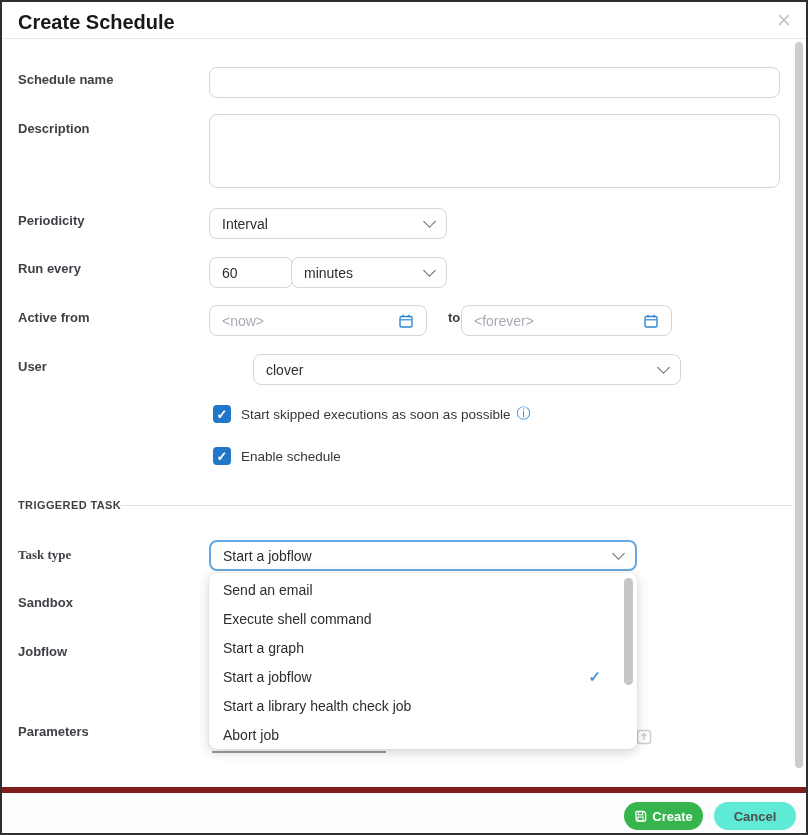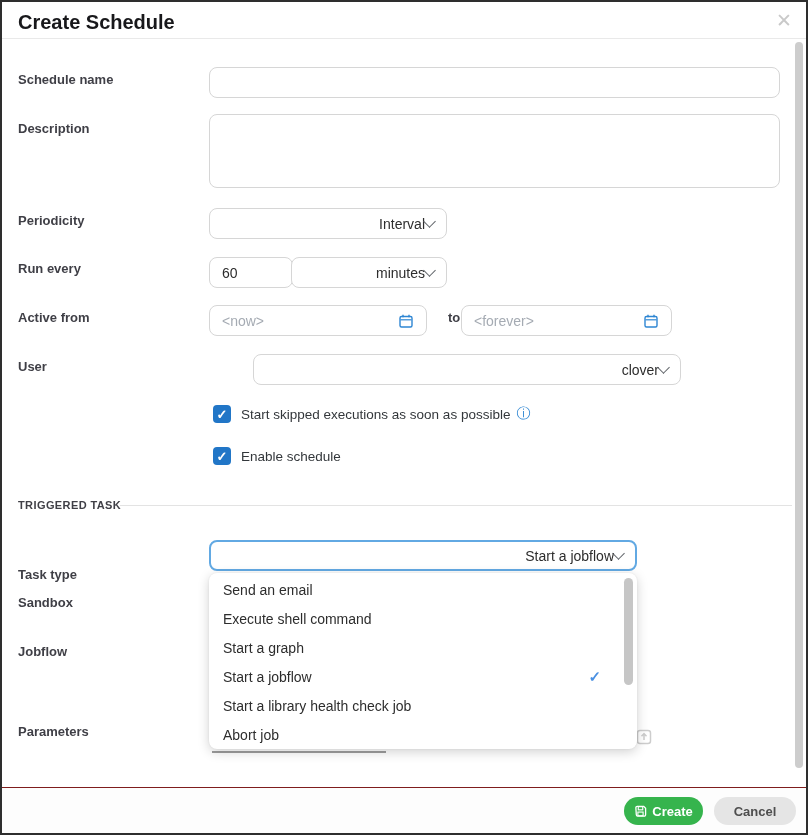--- a/index.html
+++ b/index.html
@@ -17,21 +17,21 @@
   
   .field-label { position:absolute; left:16px; font-size:13px; font-weight:bold; color:#3f3f46; }
 
   
   .ctl { position:absolute; background:#fff; border:1px solid #d6d6d6; border-radius:8px; font-size:14px; color:#2d2d2d; }
   .text-input { padding:0 12px; line-height:29px; }
   .text-input::placeholder { color:#a5abb3; }
   input.ctl { outline:none; font-family:"Liberation Sans", sans-serif; }
   textarea.ctl { resize:none; outline:none; padding:8px 12px; font-family:"Liberation Sans", sans-serif; }
   .select { display:flex; align-items:center; padding:0 12px; cursor:pointer; }
-  .select .sel-text { flex:1;text-align:right; }
+  .select .sel-text { flex:1; }
   .chevron { width:9px; height:9px; border-right:1.6px solid #5f6368; border-bottom:1.6px solid #5f6368; transform:rotate(45deg); margin-top:-5px; }
   .cal-wrap { display:flex; align-items:center;gap:47px; }
   .placeholder-text { color:#a5abb3; flex:1; }
 
   
   .checkbox-row { position:absolute; display:flex; align-items:center; }
   .checkbox { width:18px; height:18px; border-radius:4px; display:flex; align-items:center; justify-content:center; color:#fff; font-size:13px; font-weight:bold; cursor:pointer; }
   .checkbox-label { margin-left:10px; font-size:13.5px; color:#33373b; }
   .info-icon { margin-left:6px; font-size:14px; cursor:pointer; }
 
@@ -47,24 +47,24 @@
   .menu-item { height:29px; display:flex; align-items:center; padding:0 14px; font-size:14px; color:#2d2d2d; cursor:pointer; }
   .menu-item .item-label { flex:1; }
   .menu-check { color:#4a90e2; font-size:15px; font-weight:bold; margin-right:22px; }
   .menu-scrollbar { position:absolute; right:4px; top:5px; width:9px; height:107px; background:#c6c6c6; border-radius:5px; }
 
   
   .upload-icon { position:absolute; left:633px; top:726px; z-index:1; }
   .hidden-edge { position:absolute; left:210px; top:749px; width:174px; height:2px; background:#9d9d9d; z-index:1; }
 
   
-  .modal-footer { position:absolute; left:0; right:0; bottom:0; height:46px; background:#fdfdfd; border-top:1px solid #7f1d1d; }
+  .modal-footer { position:absolute; left:0; right:0; bottom:0; height:46px; background:#fdfdfd; border-top:6px solid #7f1d1d; }
   .btn { position:absolute; top:9px; height:28px; border:none; border-radius:14px; font-size:13px; font-weight:bold; font-family:"Liberation Sans", sans-serif; cursor:pointer; display:flex; align-items:center; justify-content:center; }
   .btn-create { left:622px; width:79px; color:#fff; gap:5px; }
-  .btn-cancel { left:712px; width:82px; background:#e5e5e5; color:#4e4e4e; }
+  .btn-cancel { left:712px; width:82px; background:#5eead4; color:#4e4e4e; }
 </style>
 </head>
 <body>
 
 <div class="frame">
 
   <div class="modal-header">
     <div class="modal-title">Create Schedule</div>
     <div class="close-btn">✕</div>
   </div>
@@ -128,21 +128,21 @@
   </div>
 
   <div class="checkbox-row" style="left:211px; top:445px;">
     <span class="checkbox" style="background:#2176c7;">✓</span>
     <span class="checkbox-label">Enable schedule</span>
   </div>
 
   <div class="section-title" style="top:497px;">TRIGGERED TASK</div>
   <div class="section-line" style="left:118px; top:503px; width:672px;"></div>
 
-  <div class="field-label" style="top:565px;">Task type</div>
+  <div class="field-label" style="top:545px;font-family:Liberation Serif, serif;">Task type</div>
   <div class="ctl select focused" style="left:207px; top:538px; width:428px; height:31px;">
     <span class="sel-text">Start a jobflow</span>
     <span class="chevron"></span>
   </div>
 
   <div class="field-label" style="top:593px;">Sandbox</div>
   <div class="field-label" style="top:642px;">Jobflow</div>
   <div class="field-label" style="top:722px;">Parameters</div>
 
   <span class="upload-icon">

